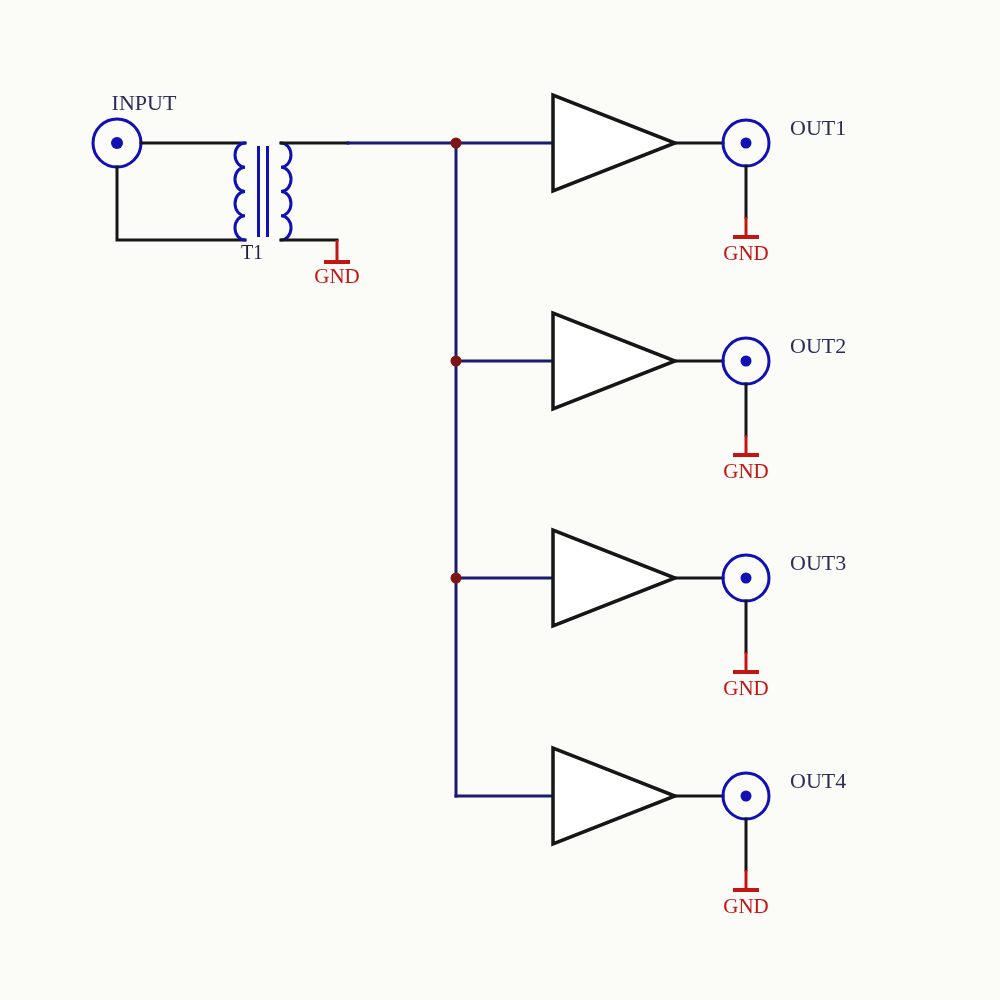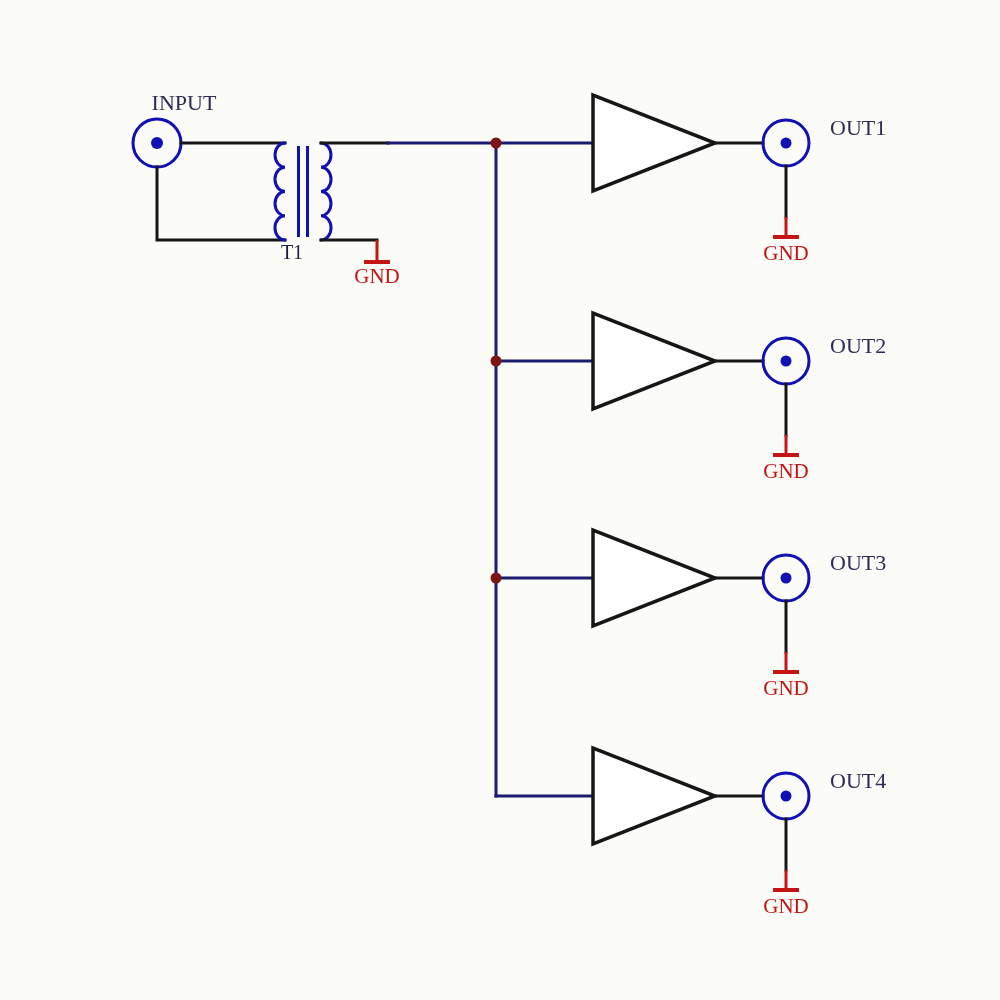--- a/index.html
+++ b/index.html
@@ -1,21 +1,21 @@
 <!DOCTYPE html>
 <html style="--background: #fbfbf8; --wire-black: #161616; --wire-navy: #1b1b70; --device-blue: #1010b4; --junction-maroon: #7e1414; --ground-red: #c41414; --label-navy: #2b2b55; --label-dark: #1f1f3c;"><head>
 <meta charset="utf-8">
 <style>
   :root{
     --background:#fbfbf8; --wire-black:#161616; --wire-navy:#1b1b70;
     --device-blue:#1010b4; --junction-maroon:#7e1414; --ground-red:#c41414;
     --label-navy:#2b2b55; --label-dark:#1f1f3c;
   }
   html,body{margin:0;padding:0;width:1000px;height:1000px;background:var(--background);}
-  .canvas{width:960px;height:1000px;position:relative;padding-left:40px;}
+  .canvas{width:960px;height:1000px;position:relative;}
   svg{display:block;}
   .wire-black{stroke:var(--wire-black);stroke-width:3;fill:none;stroke-linecap:square;}
   .wire-navy{stroke:var(--wire-navy);stroke-width:3;fill:none;stroke-linecap:square;}
   .coil{stroke:var(--device-blue);stroke-width:3;fill:none;stroke-linecap:round;}
   .core{stroke:var(--device-blue);stroke-width:3;fill:none;}
   .connector{stroke:var(--device-blue);stroke-width:3;fill:none;}
   .connector-dot{fill:var(--device-blue);stroke:none;}
   .junction{fill:var(--junction-maroon);stroke:none;}
   .amp{stroke:var(--wire-black);stroke-width:3.5;fill:#fff;stroke-linejoin:miter;}
   .gnd-stem{stroke:var(--ground-red);stroke-width:3;fill:none;}

